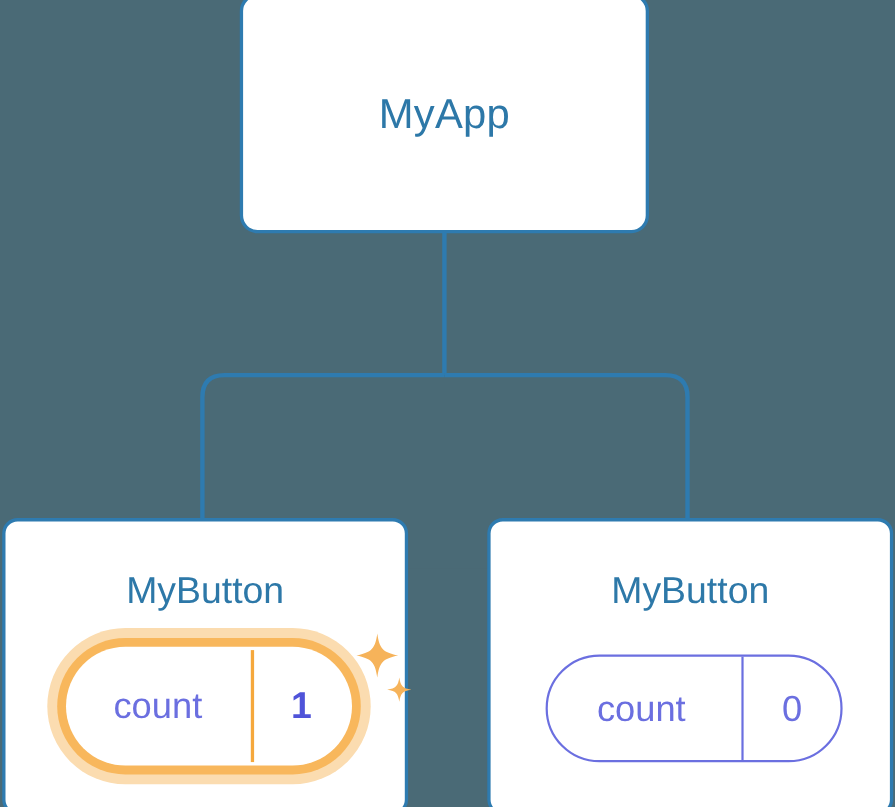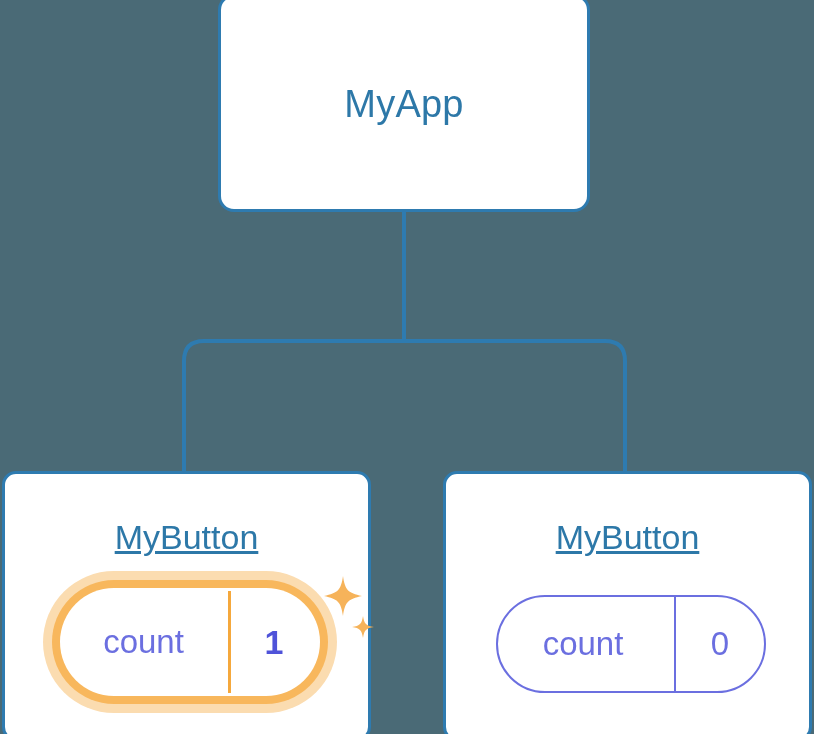--- a/index.html
+++ b/index.html
@@ -65,21 +65,20 @@
   .node-child-left  { left: 2px;   width: 369px; }
   .node-child-right { left: 443px; width: 369px; }
   .child-title-wrap {
     position: absolute;
     left: 0; right: 0;
     top: 44px;
     text-align: center;
     color: #2d78a8;
     font-size: 34px;
     white-space: nowrap;
-    text-decoration: underline;
   }
   .pill-plain {
     position: absolute;
     left: 50px;
     top: 121px;
     width: 270px;
     height: 98px;
     box-sizing: border-box;
     border: 2px solid #6b6fe0;
     border-radius: 999px;

